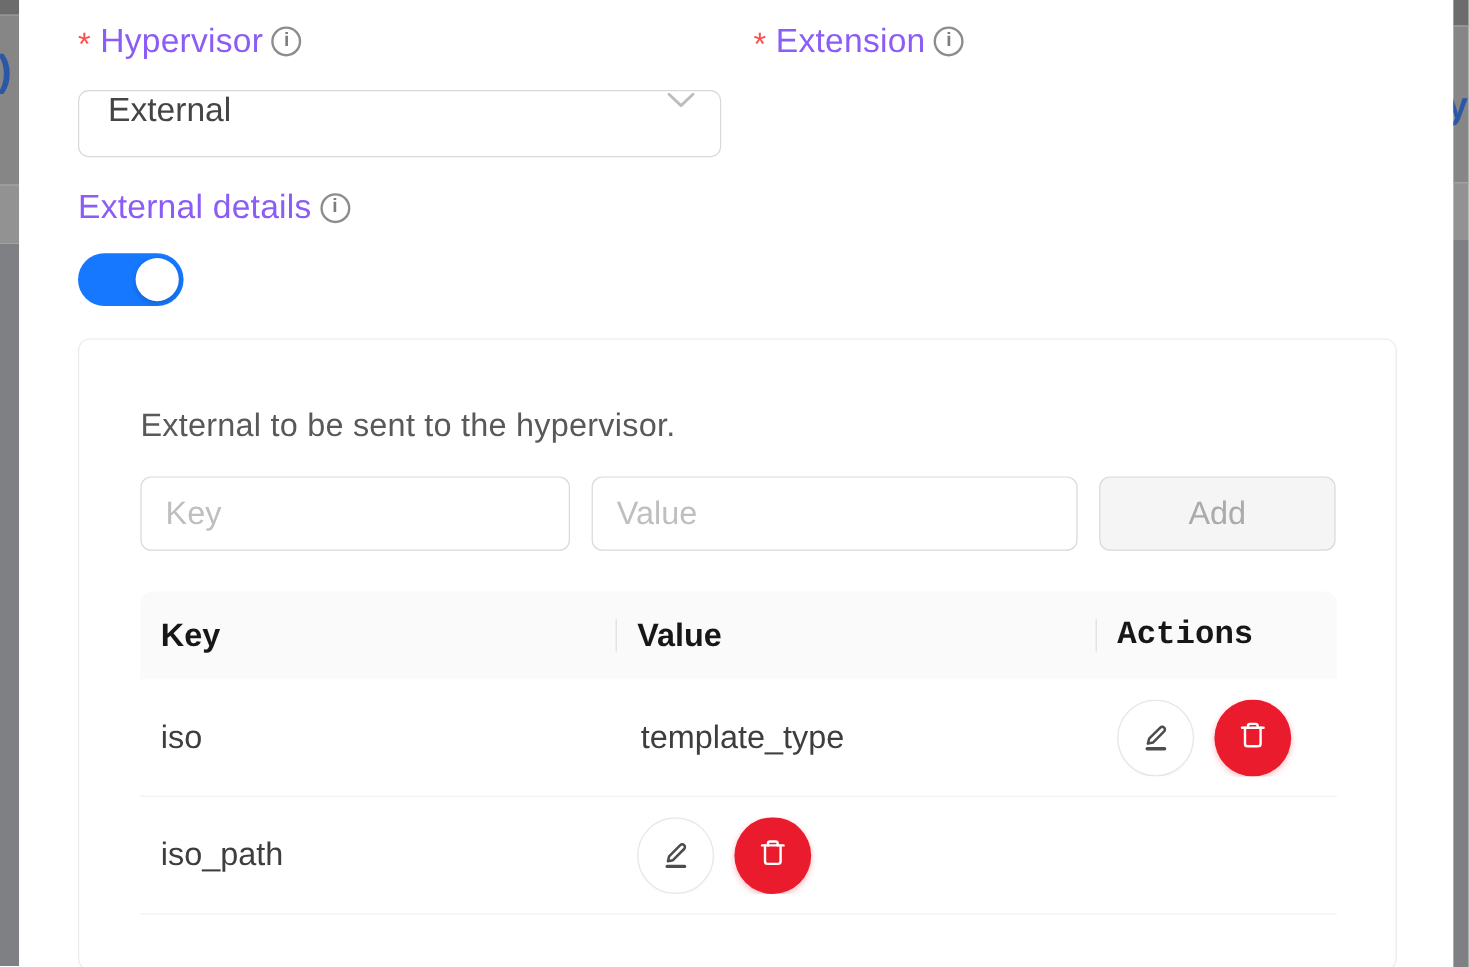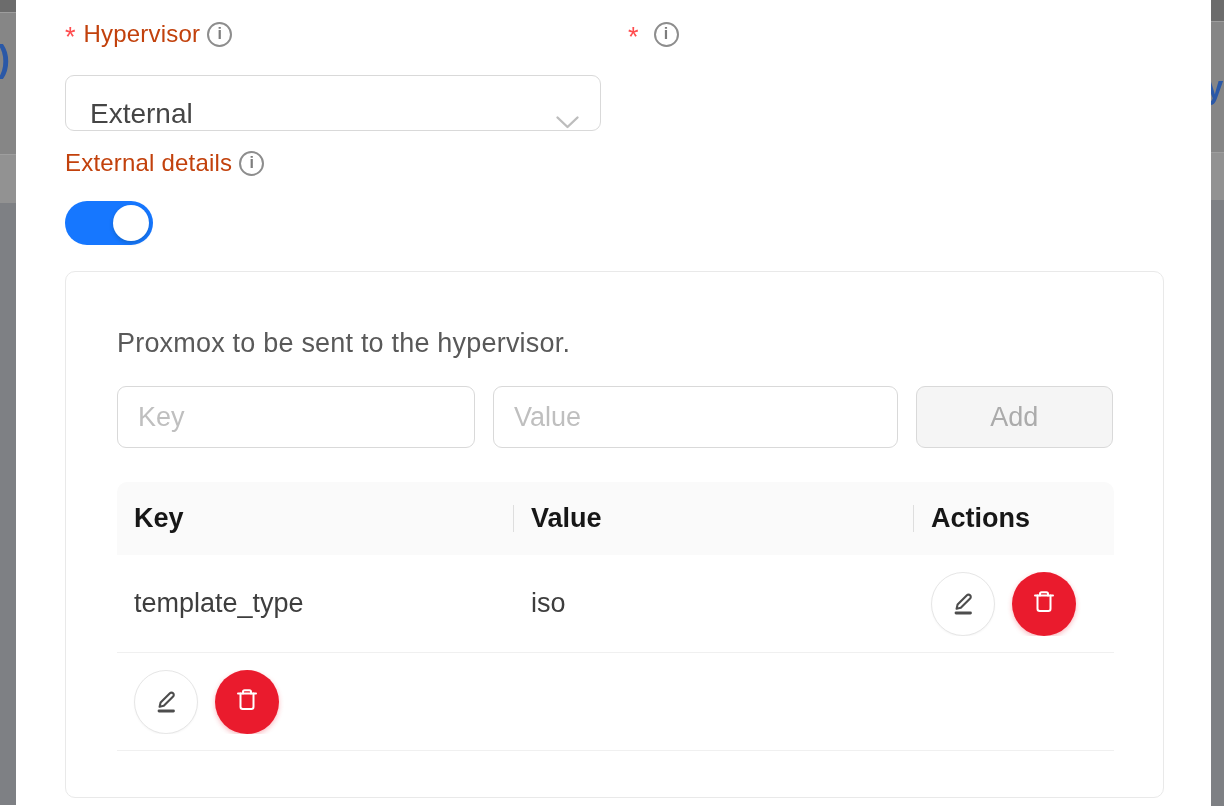--- a/index.html
+++ b/index.html
@@ -39,39 +39,39 @@
   .content { position: absolute; left: 65px; top: 0; width: 1099px; }
 
   .fields-row { display: flex; gap: 27px; padding-top: 17px; }
   .field { width: 536px; }
 
   .label-row { display: flex; align-items: center; height: 34px; }
   .req {
     color: #ff4d4f; font-size: 27px; line-height: 27px;
     margin-right: 8px; transform: translateY(3px);
   }
-  .lbl { font-size: 24px; color: #c2410c; letter-spacing: 0.2px; }
+  .lbl { font-size: 28px; color: #8b5cf6; letter-spacing: 0.2px; }
   .info-icon {
     width: 25px; height: 25px; margin-left: 7px; flex: none;
     border: 2px solid #8d8d8d; border-radius: 50%;
     color: #7d7d7d; font-size: 16px; font-weight: 600; font-style: normal;
     display: flex; align-items: center; justify-content: center;
     line-height: 1; cursor: default;
   }
 
   .select-box {
     margin-top: 24px; height: 56px; width: 100%;
     border: 1px solid #d9d9d9; border-radius: 9px; background: #fff;
-    display: flex; align-items: flex-end; justify-content: space-between;
+    display: flex; align-items: flex-start; justify-content: space-between;
     padding: 0 20px 0 24px; cursor: pointer;
   }
   .select-value { font-size: 28px; color: #454545; }
   .chevron { display: flex; align-items: center; }
 
-  .details-label { margin-top: 15px; }
+  .details-label { margin-top: 25px; }
 
   .toggle {
     margin-top: 21px; width: 88px; height: 44px; border-radius: 22px;
     background: #1677ff; position: relative; cursor: pointer; border: none;
   }
   .toggle-knob {
     position: absolute; top: 4px; right: 4px; width: 36px; height: 36px;
     border-radius: 50%; background: #fff;
     box-shadow: 0 2px 4px rgba(0,35,11,.2);
   }
@@ -109,21 +109,21 @@
     font-size: 27px; font-weight: 700; color: #171717;
     padding-left: 17px; position: relative; height: 100%;
     display: flex; align-items: center;
   }
   .th .sep {
     position: absolute; right: 0; top: 23px; width: 1px; height: 27px;
     background: #dedede;
   }
   .col-key { width: 397px; }
   .col-value { width: 400px; }
-  .col-actions { width: 200px; }
+  .col-actions { width: 200px; font-family: Liberation Mono, monospace; }
   .tr {
     display: flex; height: 98px; align-items: center;
     border-bottom: 1px solid #f0f0f0;
   }
   .td {
     font-size: 27px; color: #3e3e3e; padding-left: 17px;
     white-space: nowrap; overflow: hidden;
   }
   .td-actions { display: flex; gap: 17px; align-items: center; }
 
@@ -171,37 +171,38 @@
           <svg width="25" height="15" viewBox="0 0 25 15">
               <polyline points="2.5,2.5 12.5,12 22.5,2.5" fill="none" stroke="#bdbdbd" stroke-width="2.4" stroke-linecap="round" stroke-linejoin="round"></polyline>
             </svg>
         </span>
       </div>
     </div>
 
     <div class="field">
       <div class="label-row">
         <span class="req">*</span>
+        <span class="lbl">Extension</span>
         <i class="info-icon">i</i>
       </div>
     </div>
 
   </div>
 
   <div class="label-row details-label">
     <span class="lbl">External details</span>
     <i class="info-icon">i</i>
   </div>
 
   <button class="toggle" aria-checked="true">
     <span class="toggle-knob"></span>
   </button>
 
   <div class="card">
-    <div class="hint">Proxmox to be sent to the hypervisor.</div>
+    <div class="hint">External to be sent to the hypervisor.</div>
 
     <div class="kv-row">
       <input class="txt-input key-input" type="text" placeholder="Key" style="">
       <input class="txt-input value-input" type="text" placeholder="Value" style="">
       <button class="add-btn" disabled="">Add</button>
     </div>
 
     <div class="table">
       <div class="thead">
         <div class="th col-key">
@@ -211,22 +212,22 @@
         <div class="th col-value">
           <span>Value</span>
           <span class="sep"></span>
         </div>
         <div class="th col-actions">
           <span>Actions</span>
         </div>
       </div>
 
       <div class="tr">
+        <div class="td col-value">iso</div>
         <div class="td col-key">template_type</div>
-        <div class="td col-value">iso</div>
         <div class="td col-actions td-actions">
           <button class="act-btn edit-btn">
             <span>
               <svg width="32" height="32" viewBox="0 0 32 32" fill="none" stroke="#4d4d4d" stroke-width="2.1" stroke-linejoin="round" stroke-linecap="round">
                 <path d="M10.6 18.6 L19.9 9.3 a2.25 2.25 0 0 1 3.2 3.2 L13.8 21.8 L9.6 22.7 Z"></path>
                 <line x1="9" y1="27" x2="23.5" y2="27" stroke-width="2.8"></line>
               </svg>
             </span>
           </button>
           <button class="act-btn delete-btn">
@@ -235,20 +236,21 @@
                 <path d="M6 8.5 h18"></path>
                 <path d="M11 8.5 V6.8 a1.6 1.6 0 0 1 1.6-1.6 h4.8 a1.6 1.6 0 0 1 1.6 1.6 V8.5"></path>
                 <path d="M8.5 8.5 v13.2 a2.2 2.2 0 0 0 2.2 2.2 h8.6 a2.2 2.2 0 0 0 2.2-2.2 V8.5"></path>
               </svg>
             </span>
           </button>
         </div>
       </div>
 
       <div class="tr">
+        <div class="td col-key">iso_path</div>
         <div class="td col-actions td-actions">
           <button class="act-btn edit-btn">
             <span>
               <svg width="32" height="32" viewBox="0 0 32 32" fill="none" stroke="#4d4d4d" stroke-width="2.1" stroke-linejoin="round" stroke-linecap="round">
                 <path d="M10.6 18.6 L19.9 9.3 a2.25 2.25 0 0 1 3.2 3.2 L13.8 21.8 L9.6 22.7 Z"></path>
                 <line x1="9" y1="27" x2="23.5" y2="27" stroke-width="2.8"></line>
               </svg>
             </span>
           </button>
           <button class="act-btn delete-btn">

